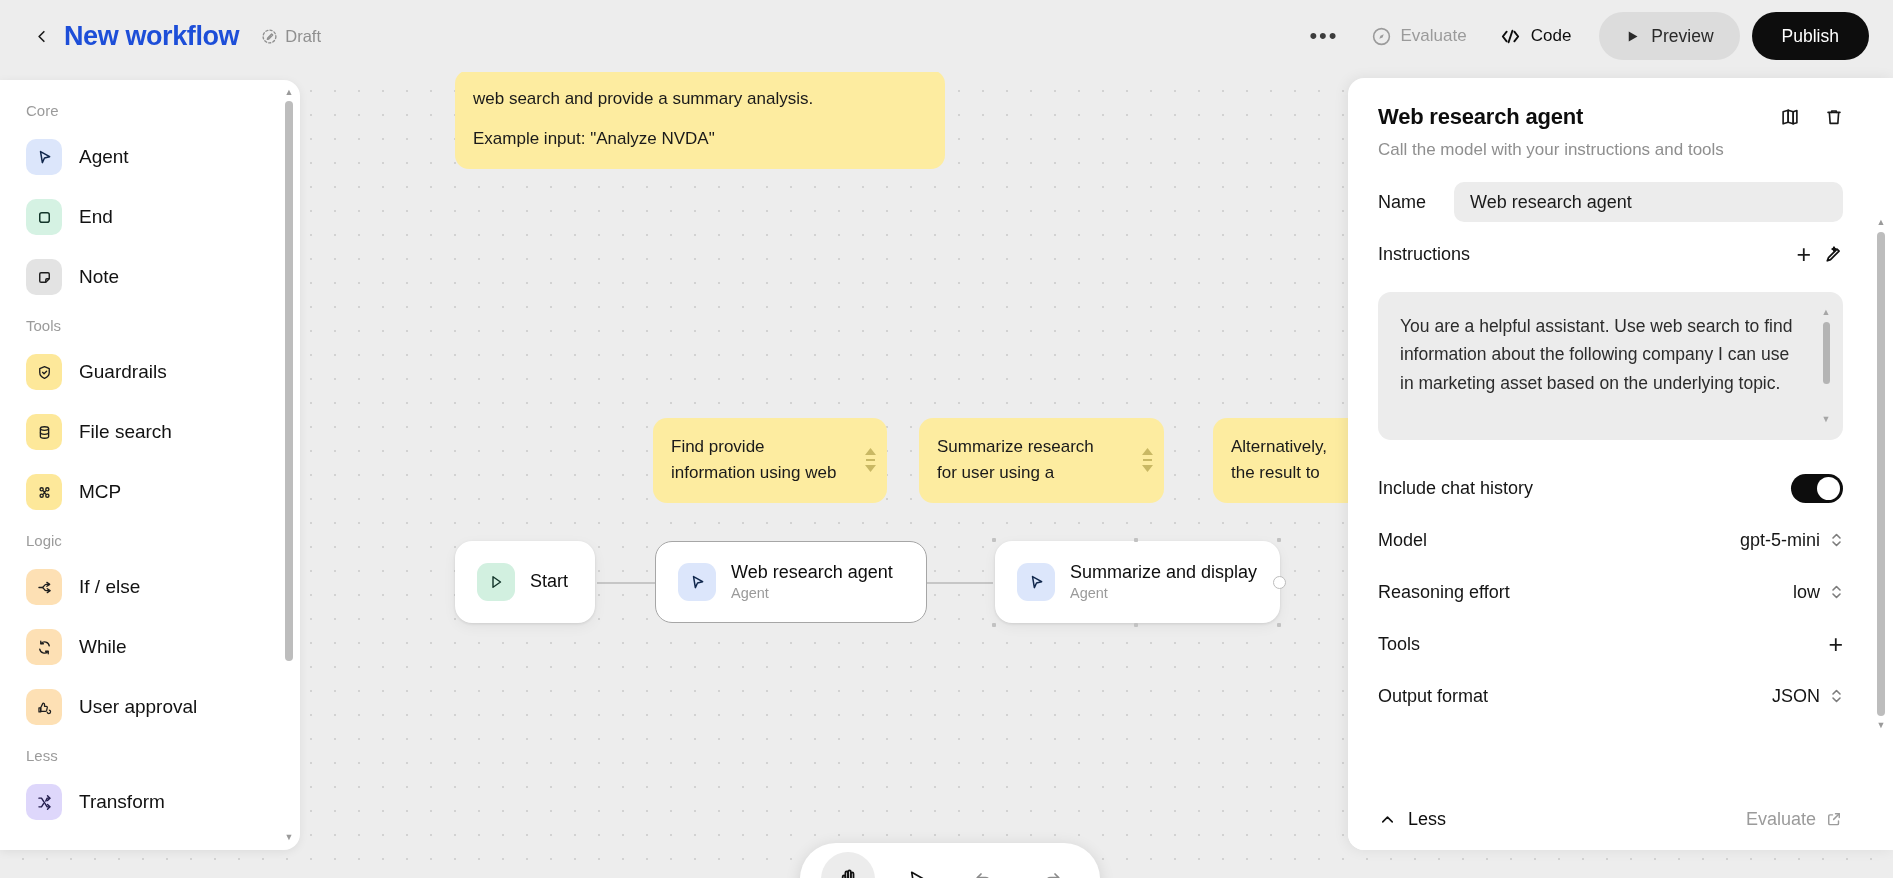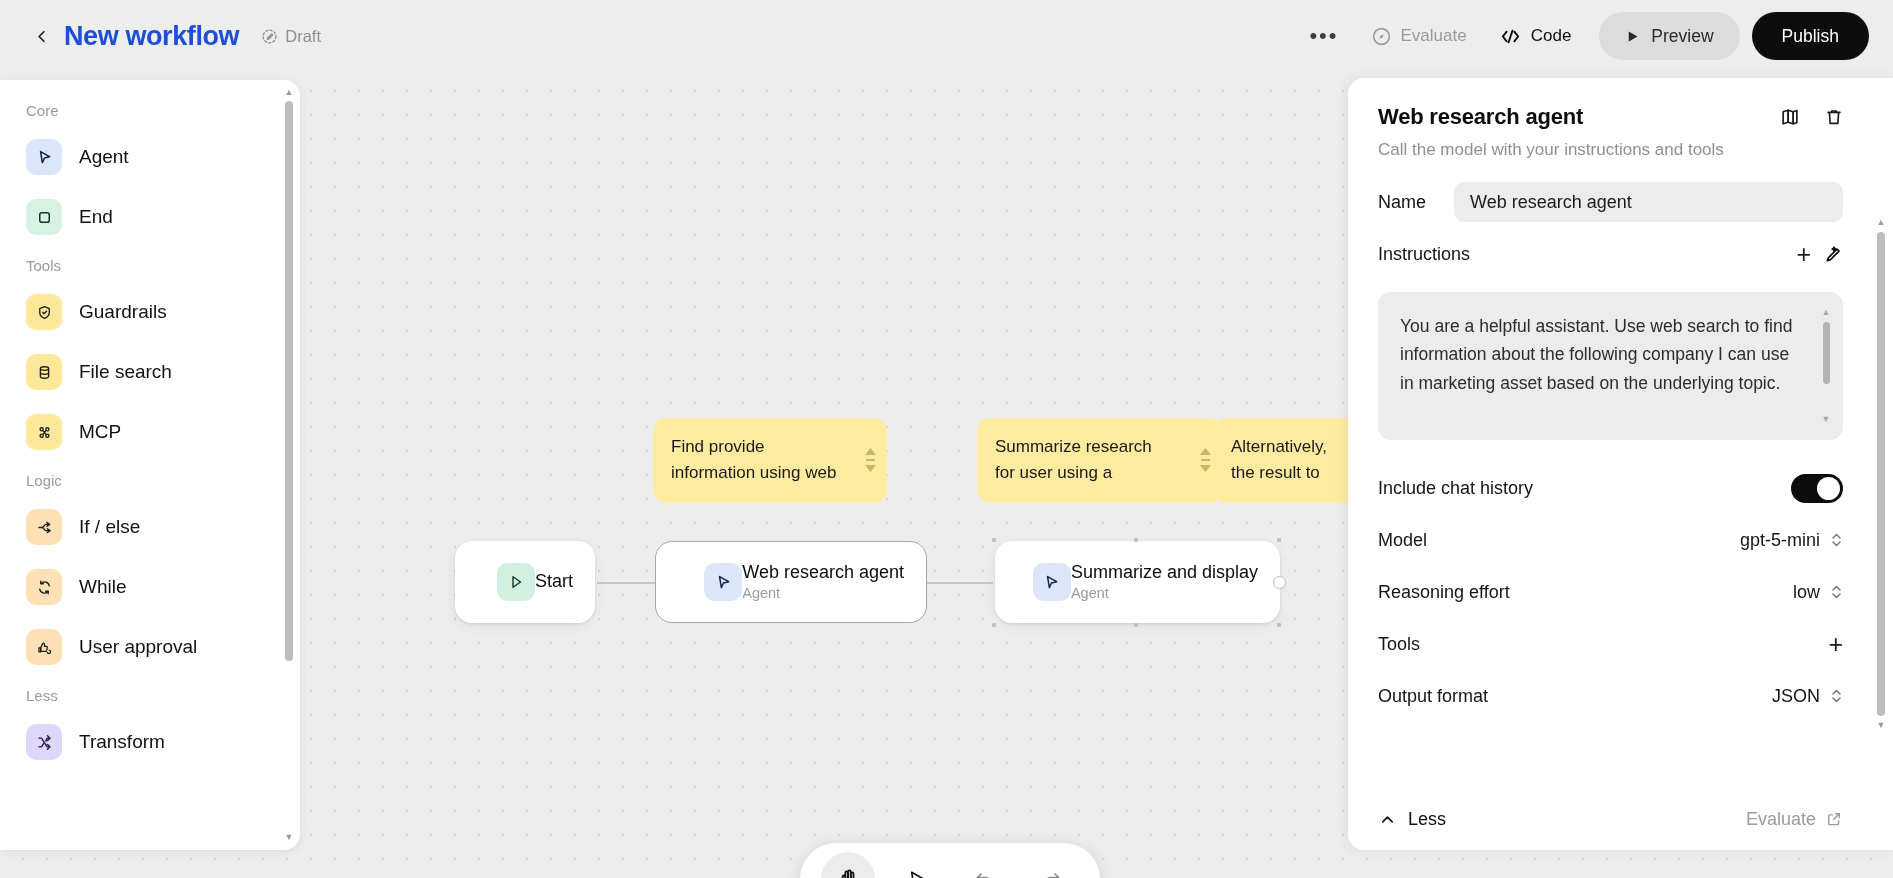--- a/index.html
+++ b/index.html
@@ -66,23 +66,22 @@
   }
   .note .spin {
     position: absolute; right: 11px; top: 50%; transform: translateY(-50%);
     display: flex; flex-direction: column; align-items: center; gap: 4px;
     color: #bba94f;
   }
   .note .spin .bar { width: 9px; height: 2px; background: #c9b864; }
 
   .node {
     position: absolute; background: #fff; border-radius: 17px;
-    display: flex; align-items: center; padding: 0 22px;
+    display: flex; align-items: center; gap: 15px; padding: 0 22px;
     box-shadow: 0 1px 3px rgba(0,0,0,.10), 0 4px 14px rgba(0,0,0,.05);
-    justify-content: flex-end;
   }
   .node.selected { border: 1.6px solid #a6a6a6; box-shadow: none; }
   .node-ico {
     width: 38px; height: 38px; border-radius: 11px; flex: none;
     display: flex; align-items: center; justify-content: center;
   }
   .node-title { font-size: 18px; color: #0d0d0d; line-height: 1.22; }
   .node-sub { font-size: 14.5px; color: #9a9a9a; line-height: 1.2; margin-top: 1px; }
   .edge { position: absolute; height: 1.6px; background: #c6c6c6; }
   .port {
@@ -245,36 +244,41 @@
         <span>Preview</span>
       </div>
       <div class="btn-publish">
         <span>Publish</span>
       </div>
     </div>
   </div>
 
   <div class="canvas">
 
+    <div class="note" id="note-top" style="left:455px; top:-2px; width:490px;">
+      <div>web search and provide a summary analysis.</div>
+      <div style="height:14px"></div>
+      <div>Example input: "Analyze NVDA"</div>
+    </div>
 
     <div class="note" style="left:653px; top:346px; width:234px;">
       <div>Find provide</div>
       <div>information using web</div>
       <div class="spin">
         <svg width="11" height="7" viewBox="0 0 11 7">
             <polygon points="5.5,0 11,7 0,7" fill="#c9b864"></polygon>
           </svg>
         <div class="bar"></div>
         <svg width="11" height="7" viewBox="0 0 11 7">
             <polygon points="0,0 11,0 5.5,7" fill="#c9b864"></polygon>
           </svg>
       </div>
     </div>
 
-    <div class="note" style="left:977px; top:346px; width:245px;">
+    <div class="note" style="left:919px; top:346px; width:245px;">
       <div>Summarize research</div>
       <div>for user using a</div>
       <div class="spin">
         <svg width="11" height="7" viewBox="0 0 11 7">
             <polygon points="5.5,0 11,7 0,7" fill="#c9b864"></polygon>
           </svg>
         <div class="bar"></div>
         <svg width="11" height="7" viewBox="0 0 11 7">
             <polygon points="0,0 11,0 5.5,7" fill="#c9b864"></polygon>
           </svg>
@@ -374,20 +378,29 @@
         </div>
         <div class="sb-label">Agent</div>
       </div>
       <div class="sb-item">
         <div class="sb-ico" style="background:#d5f2e3;">
           <svg width="19" height="19" viewBox="0 0 24 24" fill="none" stroke="#13352a" stroke-width="1.9">
               <rect x="6" y="6" width="12" height="12" rx="2.6"></rect>
             </svg>
         </div>
         <div class="sb-label">End</div>
+      </div>
+      <div class="sb-item">
+        <div class="sb-ico" style="background:#e3e3e3;">
+          <svg width="19" height="19" viewBox="0 0 24 24" fill="none" stroke="#1e1e1e" stroke-width="1.8" stroke-linejoin="round">
+              <path d="M6 7.6A1.6 1.6 0 0 1 7.6 6h8.8A1.6 1.6 0 0 1 18 7.6v6L13.6 18H7.6A1.6 1.6 0 0 1 6 16.4z"></path>
+              <path d="M18 13.6h-3a1.4 1.4 0 0 0-1.4 1.4V18"></path>
+            </svg>
+        </div>
+        <div class="sb-label">Note</div>
       </div>
 
       <div class="sb-group">Tools</div>
       <div class="sb-item">
         <div class="sb-ico" style="background:#fde89a;">
           <svg width="19" height="19" viewBox="0 0 24 24" fill="none" stroke="#1e1e1e" stroke-width="1.7" stroke-linecap="round" stroke-linejoin="round">
               <path d="M12 4.5 18 7v5c0 3.6-2.5 6-6 7.5C8.5 18 6 15.6 6 12V7z"></path>
               <polyline points="9.6 11.8 11.4 13.6 14.6 10.4"></polyline>
             </svg>
         </div>

